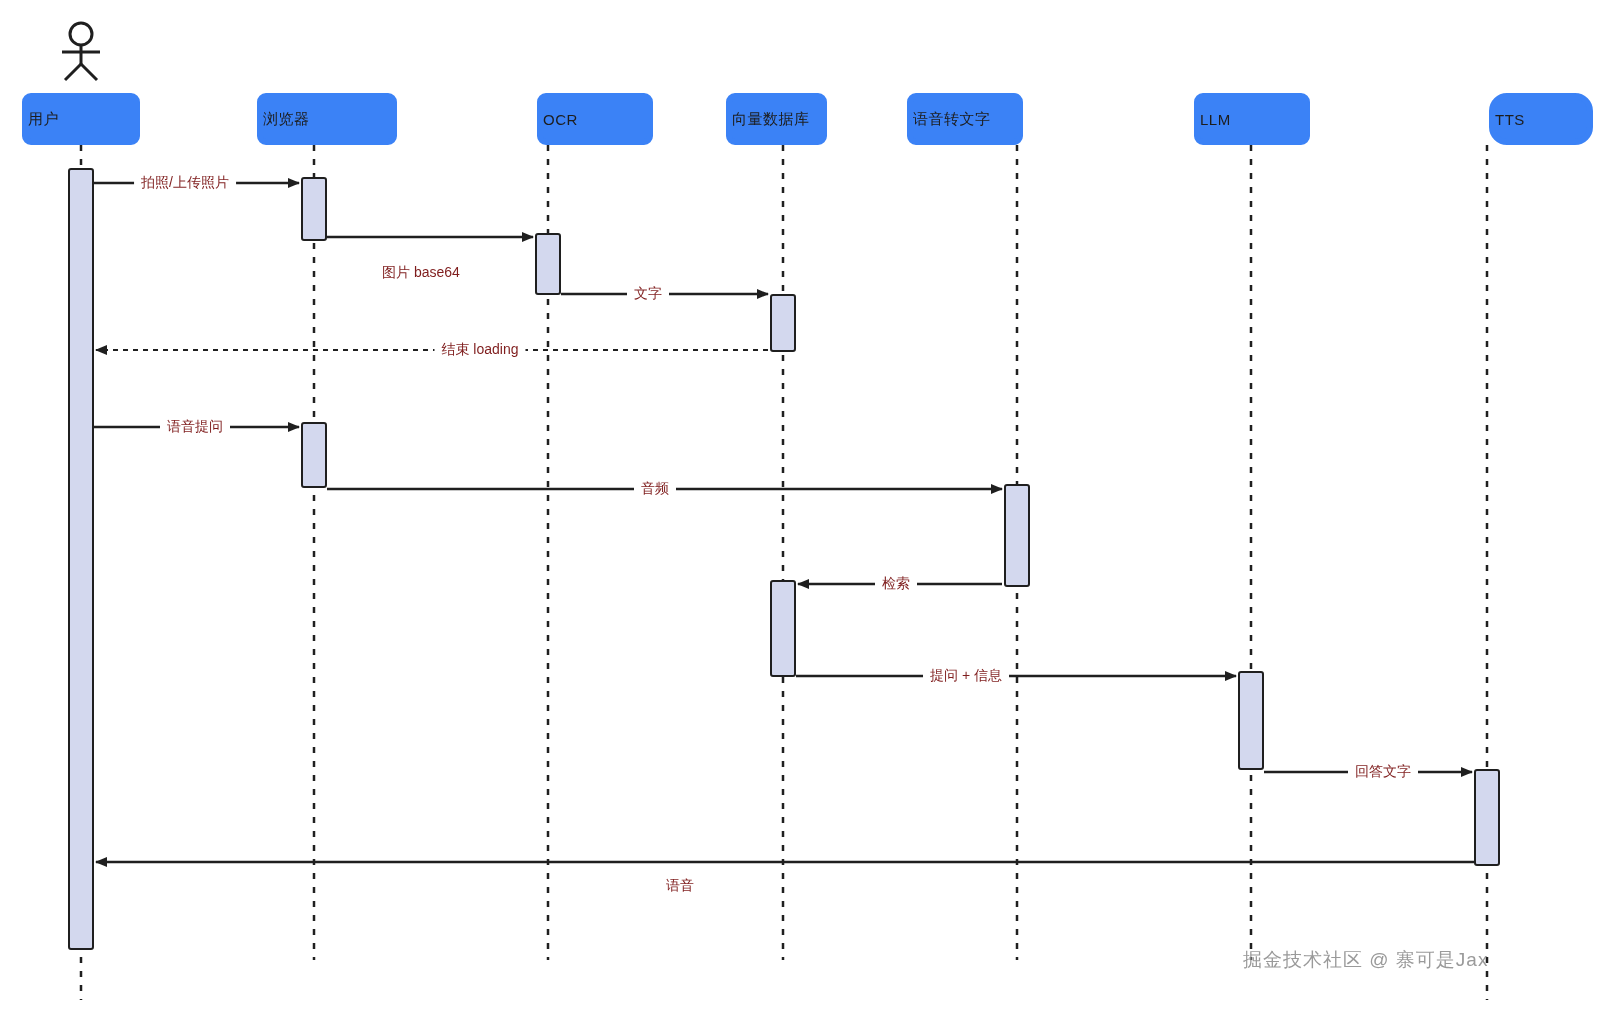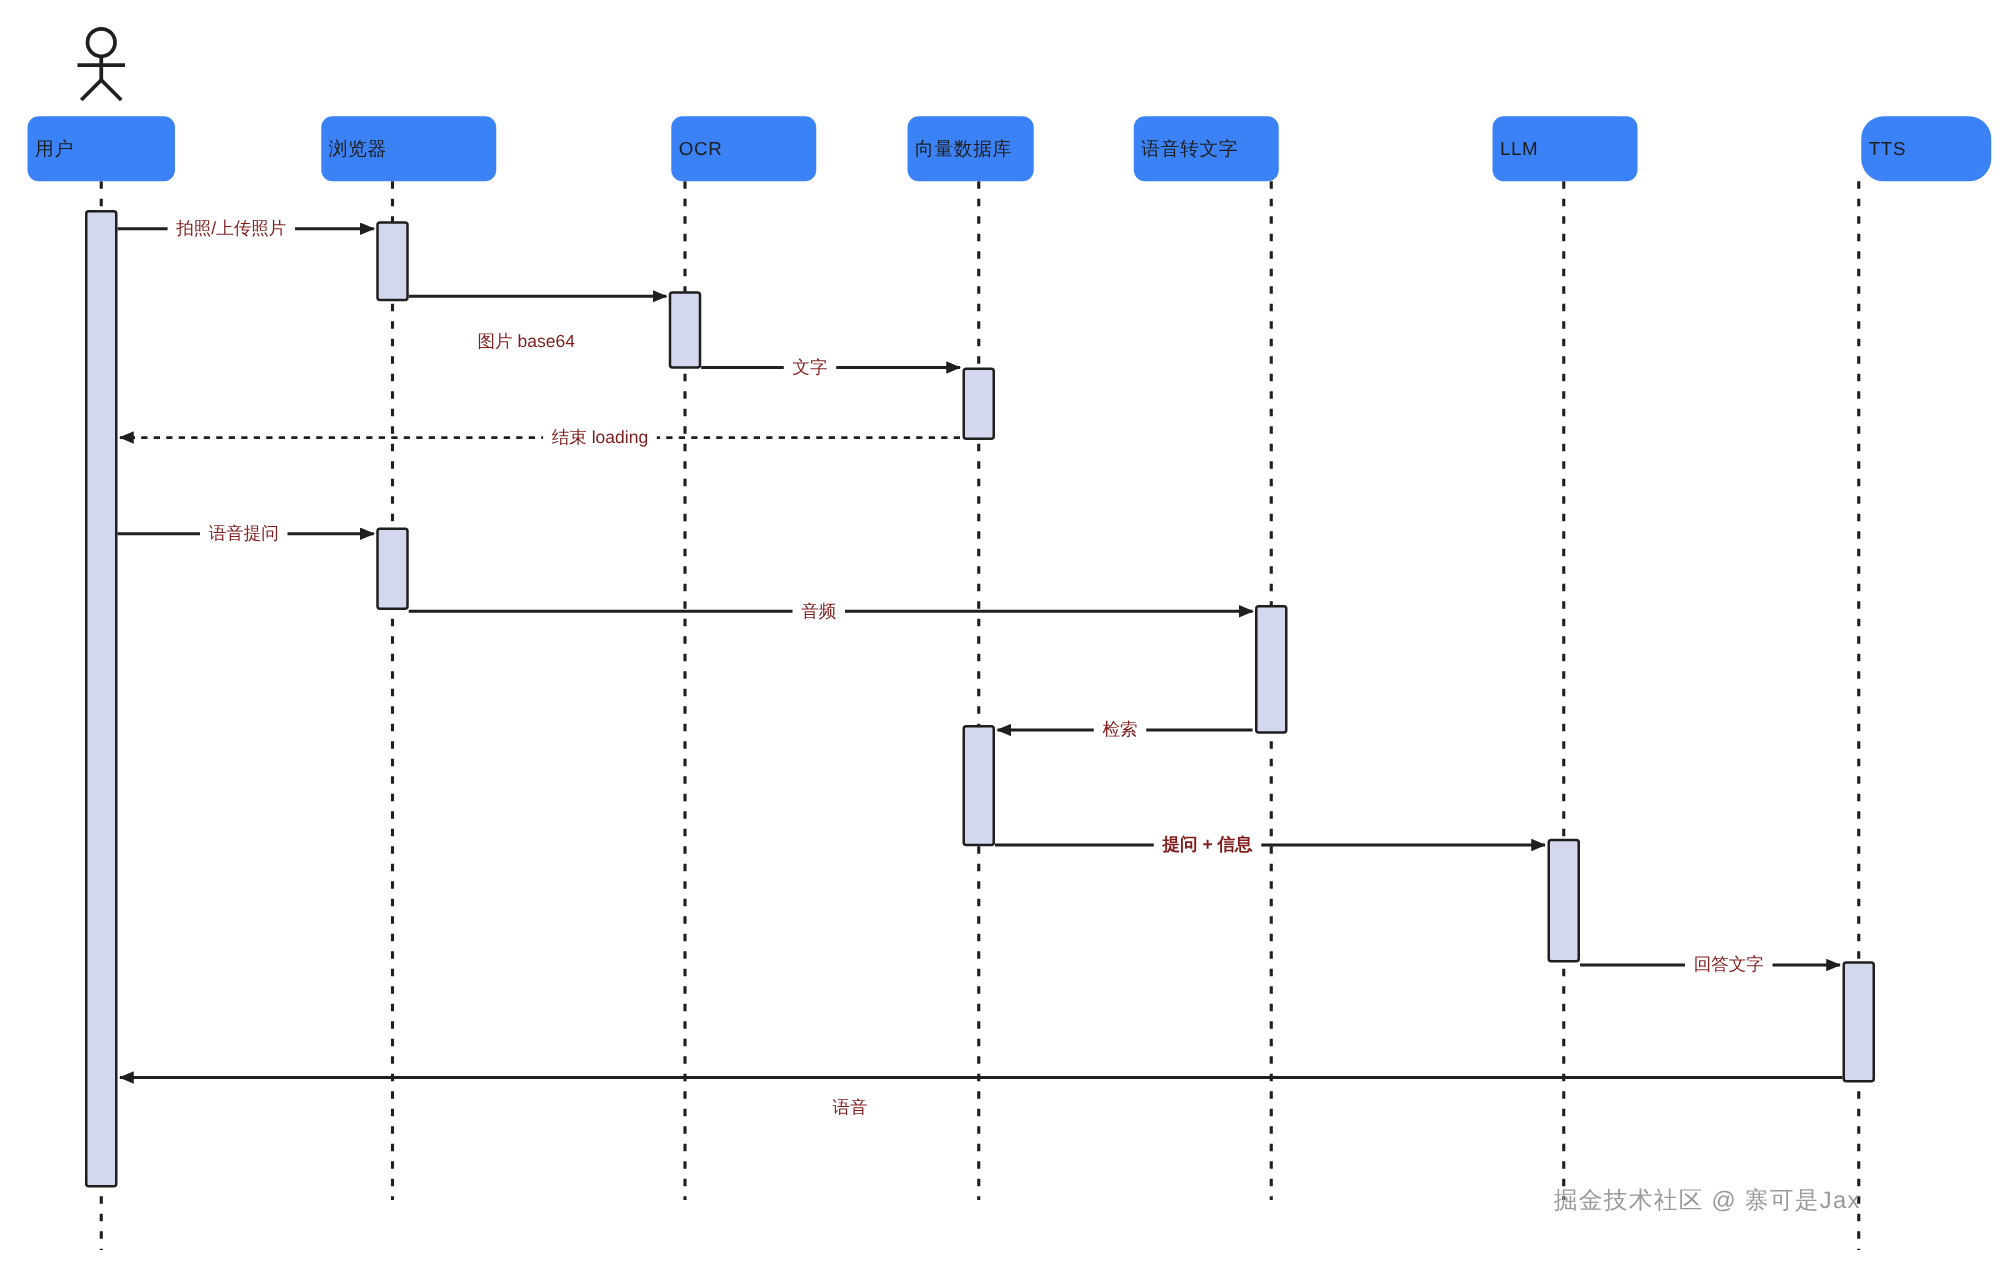--- a/index.html
+++ b/index.html
@@ -144,20 +144,20 @@
       <div class="activation-box" style="left: 1474px; top: 769px; width: 26px; height: 97px;"></div>
     </div>
   <div id="labels-layer">
       <div class="msg-label" style="left: 185px; top: 183px;">拍照/上传照片</div>
       <div class="msg-label" style="left: 421px; top: 237px; margin-top: 36px;">图片 base64</div>
       <div class="msg-label" style="left: 648px; top: 294px;">文字</div>
       <div class="msg-label" style="left: 480px; top: 350px;">结束 loading</div>
       <div class="msg-label" style="left: 195px; top: 427px;">语音提问</div>
       <div class="msg-label" style="left: 655px; top: 489px;">音频</div>
       <div class="msg-label" style="left: 896px; top: 584px;">检索</div>
-      <div class="msg-label" style="left: 966px; top: 676px; font-weight: bold;">提问 + 信息</div>
+      <div class="msg-label" style="left: 966px; top: 676px;">提问 + 信息</div>
       <div class="msg-label" style="left: 1383px; top: 772px;">回答文字</div>
       <div class="msg-label" style="left: 680px; top: 886px;">语音</div>
     </div>
 
   <div class="watermark" style="left: 1243px; top: 947px;">掘金技术社区 @ 寨可是Jax</div>
 
 </div>
 
 </body></html>

